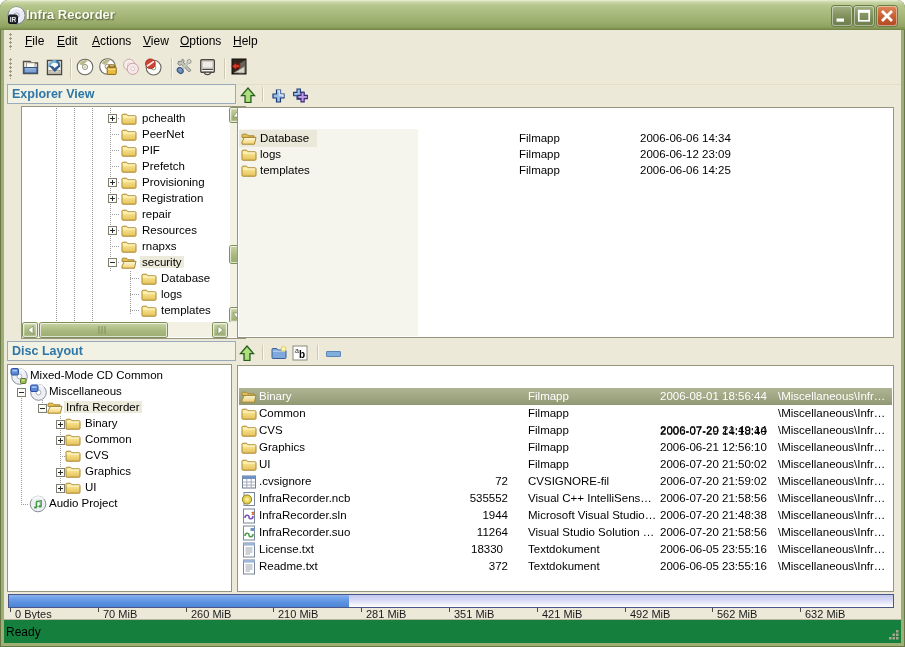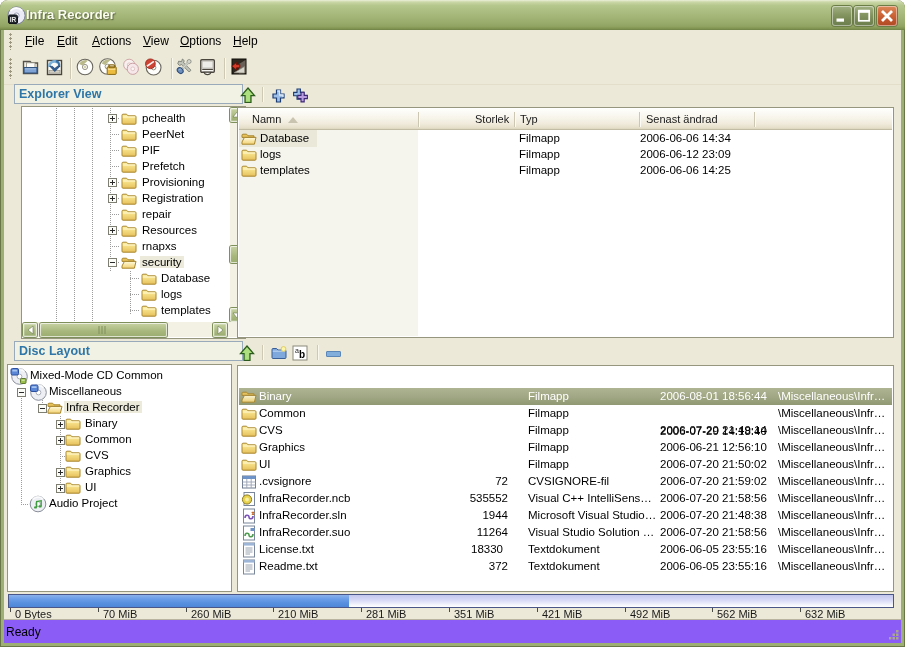--- a/index.html
+++ b/index.html
@@ -17,21 +17,21 @@
 .wbtn.min,.wbtn.max{background:linear-gradient(180deg,#A2B182 0%,#879764 40%,#768755 70%,#6D7E4E 100%)}
 .wbtn.close{background:linear-gradient(180deg,#DC8858 0%,#CC6438 45%,#BC5229 75%,#B04C26 100%)}
 
 #menubar{position:absolute;left:4px;top:30px;width:897px;height:23px;background:#ECE9D8}
 #menubar .mi{position:absolute;top:4px;font-size:12px;color:#000}
 .grip{position:absolute;width:3px;background-image:radial-gradient(circle at 1.5px 1.5px,#9B987F 0 1px,transparent 1.2px);background-size:3px 4px;border-radius:2px}
 
 #toolbar{position:absolute;left:4px;top:53px;width:897px;height:31px;background:#ECE9D8;border-bottom:1px solid #E2DEC9}
 .tsep{position:absolute;top:5px;width:1px;height:21px;background:#CDC9B2;box-shadow:1px 0 0 #FAF8EE}
 
-.shead{position:absolute;left:14px;width:223px;height:18px;background:#F2F2E4;
+.shead{position:absolute;left:7px;width:223px;height:18px;background:#F2F2E4;
  border:1px solid #99AABB;font-size:12.5px;font-weight:bold;color:#2E76A8;
  line-height:18px;padding-left:4px;box-sizing:content-box}
 
 .pane{position:absolute;background:#fff;border:1px solid #96957E}
 
 .lhead{position:absolute;left:1px;top:1px;right:1px;height:20px;
  background:linear-gradient(180deg,#FEFEFB 0%,#F7F4EB 45%,#EFEADA 75%,#E6E0CC 92%,#DDD6BE 100%);
  border-bottom:1px solid #C2BCA4}
 .hsep{position:absolute;top:3px;width:1px;height:15px;background:#CCC7B2;box-shadow:1px 0 0 #FBFAF5}
 .hlbl{position:absolute;top:4px;font-size:11px;color:#1A1A1A}
@@ -49,21 +49,21 @@
  background:linear-gradient(180deg,#CBD6A8,#AABA80 55%,#99AA6F);box-shadow:inset 0 0 0 1px #FFFFFFAA,inset 0 0 0 2px #ffffff33,0 0 0 1px #7E8F5B}
 .sbtn svg{position:absolute;left:0;top:0}
 .strack{position:absolute;background:#F2F1E3}
 .sthumb{position:absolute;border-radius:2px;background:linear-gradient(180deg,#C8D2A4,#A9B97E 55%,#9BAC70);box-shadow:inset 0 0 0 1px #FFFFFFAA,0 0 0 1px #7E8F5B}
 
 #meter{position:absolute;left:8px;top:594px;width:884px;height:12px;background:linear-gradient(180deg,#C2C6EE 0%,#D8DAF6 45%,#F2F3FC 80%,#FFFFFF 100%);border:1px solid #4A5688}
 #meterfill{position:absolute;left:0;top:0;width:340px;height:12px;
  background:linear-gradient(180deg,#8CB2EC 0%,#6E9FE8 30%,#5B92E0 60%,#4D86D8 100%)}
 .tick{position:absolute;top:608px;width:1px;height:4px;background:#4A4A44}
 .tlbl{position:absolute;top:608px;font-size:11px;color:#1A1A1A}
-#statusbar{position:absolute;left:4px;top:619px;width:897px;height:23px;background:#8b5cf6;border-top:1px solid #B8B4A0}
+#statusbar{position:absolute;left:4px;top:619px;width:897px;height:23px;background:#15803d;border-top:1px solid #B8B4A0}
 </style></head>
 <body>
 <div id="win"></div>
 <div id="client"></div>
 <svg width="0" height="0" style="position:absolute">
 <defs>
 <linearGradient id="fgrad" x1="0" y1="0" x2="0" y2="1">
  <stop offset="0" stop-color="#FCF0A6"></stop>
         <stop offset=".45" stop-color="#F4DC82"></stop>
         <stop offset="1" stop-color="#E6C05C"></stop>
@@ -386,33 +386,20 @@
     </svg>
 <div class="sbtn" style="left:191px;top:216px">
       <svg width="14" height="14">
         <path d="M5 3 L10 7 L5 11 Z" fill="#fff" stroke="#6A7A4A" stroke-width=".6"></path>
       </svg>
     </div>
 </div>
 
 <div class="pane" style="left:237px;top:107px;width:655px;height:229px">
  <div class="a" style="left:1px;top:21px;width:179px;height:207px;background:#F6F5ED"></div>
- <div class="lhead">
-  <span class="hlbl" style="left:13px">Namn</span>
-  <svg class="a" style="left:49px;top:8px" width="10" height="6">
-        <path d="M5 0 L10 6 L0 6 Z" fill="#C8C4B0"></path>
-      </svg>
-  <div class="hsep" style="left:179px"></div>
-  <span class="hlbl" style="left:236px">Storlek</span>
-  <div class="hsep" style="left:275px"></div>
-  <span class="hlbl" style="left:281px">Typ</span>
-  <div class="hsep" style="left:400px"></div>
-  <span class="hlbl" style="left:407px">Senast ändrad</span>
-  <div class="hsep" style="left:515px"></div>
- </div>
  <div class="a" style="left:1px;top:22px;width:78px;height:17px;background:#EAE8D8"></div>
  <svg class="ic16" style="left:3px;top:23px">
       <use href="#folderop"></use>
     </svg>
     <span class="cell" style="left:22px;top:24px">Database</span>
  <span class="cell" style="left:281px;top:24px">Filmapp</span>
     <span class="cell" style="left:402px;top:24px">2006-06-06 14:34</span>
  <svg class="ic16" style="left:3px;top:39px">
       <use href="#folder"></use>
     </svg>

